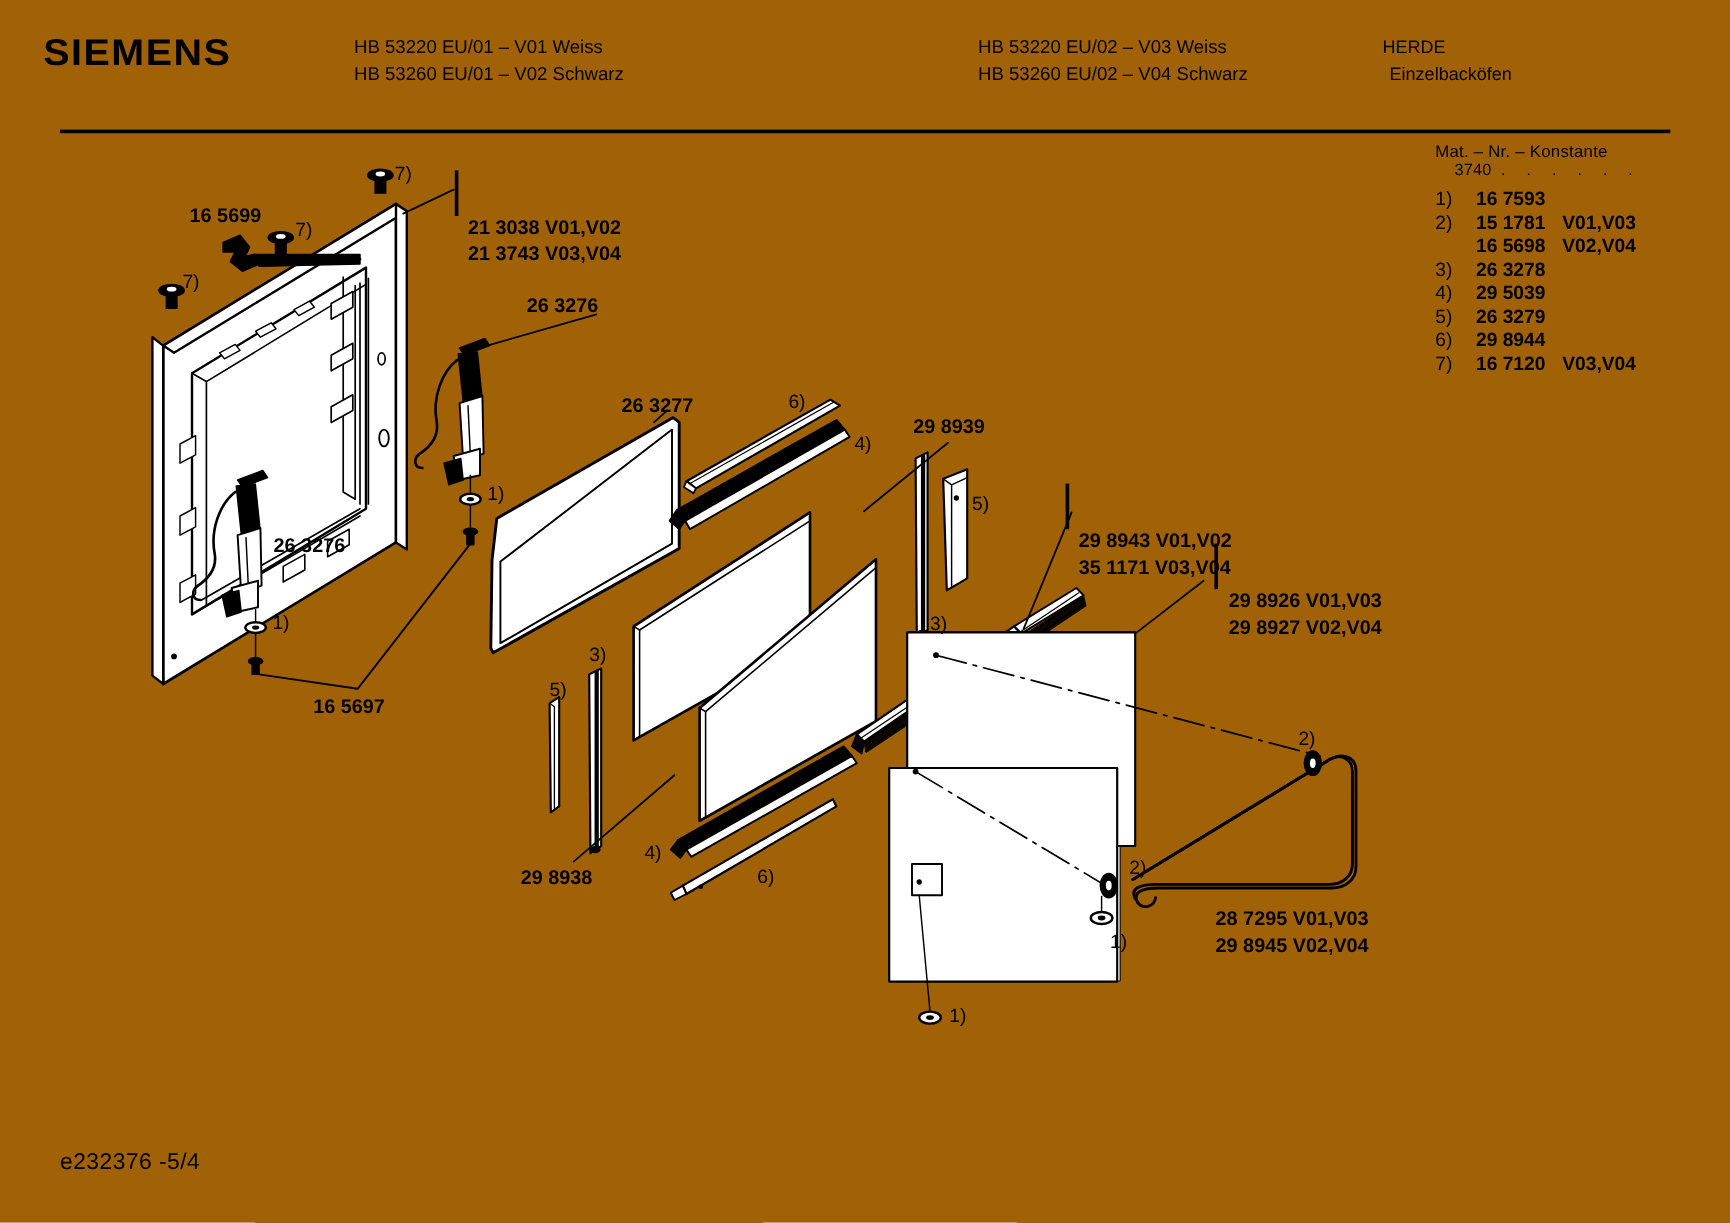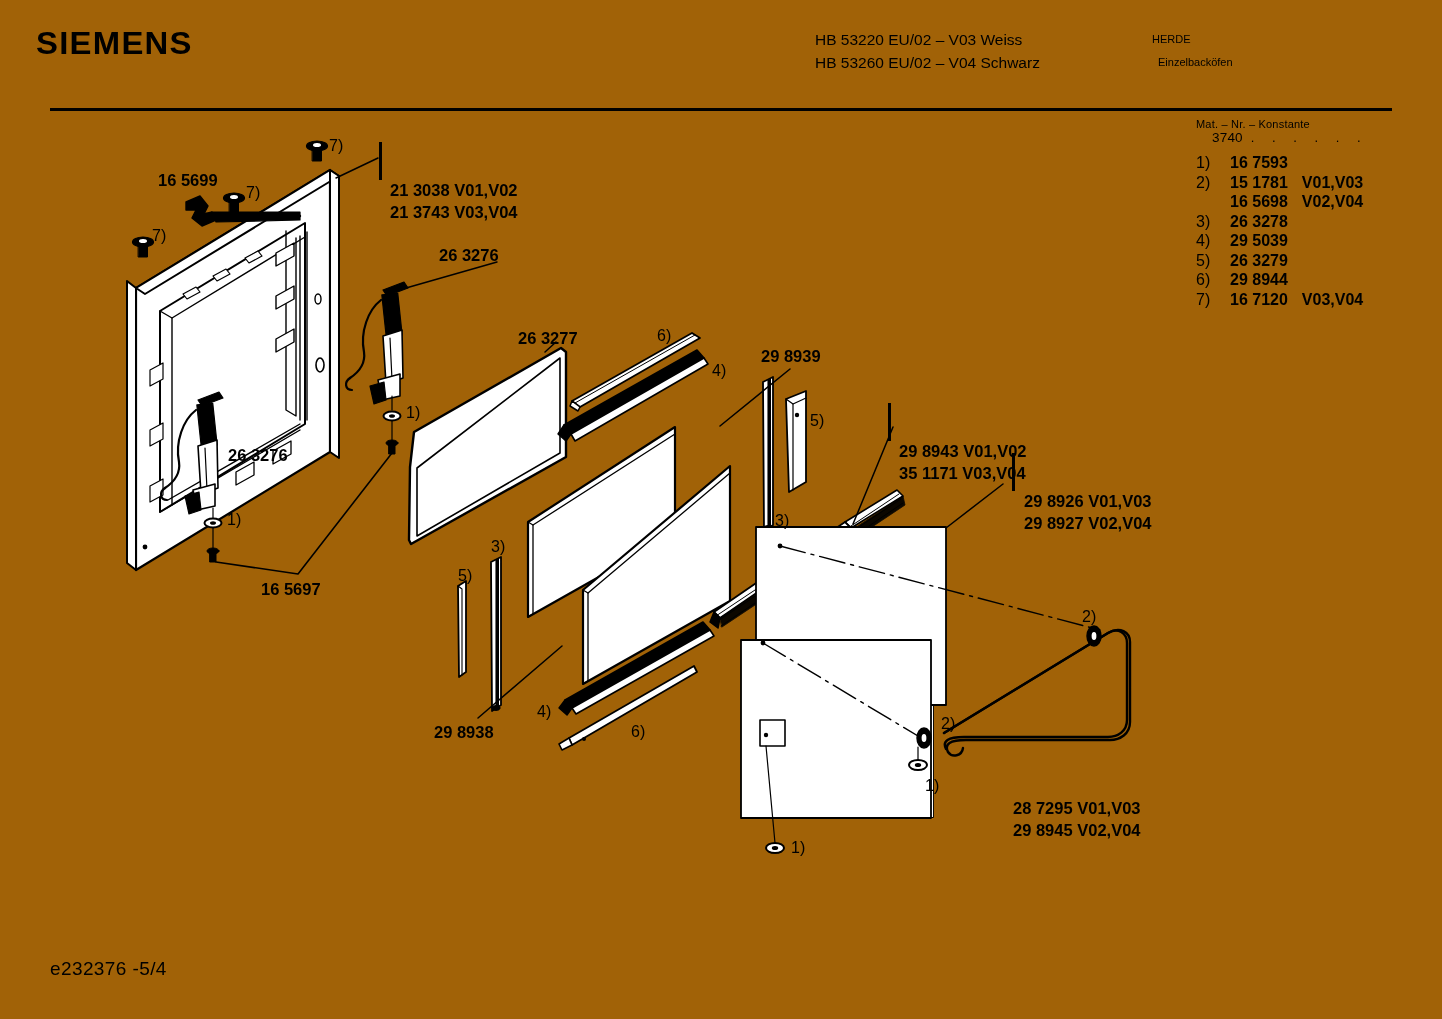--- a/index.html
+++ b/index.html
@@ -32,42 +32,42 @@
   }
   .hdr-col {
     position: absolute;
     font-size: 15.5px;
     line-height: 23px;
     white-space: nowrap;
   }
   .hdr-col .ln { display: block; }
   .hdr-col.c1 { left: 295px; top: 28px; }
   .hdr-col.c2 { left: 767px; top: 28px; margin-left: 48px; }
-  .hdr-col.c3 { left: 1152px; top: 28px; font-size: 11px; }
+  .hdr-col.c3 { left: 1152px; top: 28px; font-size: 15px; }
   .hdr-col.c3 .ln2 { margin-left: 6px; }
 
   
   .toprule {
     position: absolute;
     left: 50px;
     top: 108px;
     width: 1342px;
     height: 3px;
     background: #000;
   }
 
   
   .legend {
     position: absolute;
     left: 1196px;
     top: 118px;
     font-size: 14px;
   }
   .legend .mat {
-    font-size: 11px;
+    font-size: 14px;
     letter-spacing: .2px;
     white-space: nowrap;
   }
   .legend .konst {
     font-size: 13.5px;
     margin-left: 16px;
     letter-spacing: .2px;
     white-space: nowrap;
   }
   .legend .konst .dots {
@@ -134,20 +134,24 @@
     pointer-events: none;
   }
 </style>
 </head>
 <body>
 
 <div id="page">
 
   <div class="brand">SIEMENS</div>
 
+  <div class="hdr-col c1">
+    <span class="ln">HB 53220 EU/01 – V01 Weiss</span>
+    <span class="ln">HB 53260 EU/01 – V02 Schwarz</span>
+  </div>
 
   <div class="hdr-col c2">
     <span class="ln">HB 53220 EU/02 – V03 Weiss</span>
     <span class="ln">HB 53260 EU/02 – V04 Schwarz</span>
   </div>
 
   <div class="hdr-col c3">
     <span class="ln">HERDE</span>
     <span class="ln ln2">Einzelbacköfen</span>
   </div>
@@ -490,21 +494,21 @@
     <span style="display:block">29 8943 V01,V02</span>
     <span style="display:block">35 1171 V03,V04</span>
   </div>
 
   <div class="vbar" style="left:1012px; top:453px; height:38px;"></div>
   <div class="lbl two" style="left:1024px; top:454px;">
     <span style="display:block">29 8926 V01,V03</span>
     <span style="display:block">29 8927 V02,V04</span>
   </div>
 
-  <div class="lbl two" style="left:1013px; top:761px;">
+  <div class="lbl two" style="left:1013px; top:719px;">
     <span style="display:block">28 7295 V01,V03</span>
     <span style="display:block">29 8945 V02,V04</span>
   </div>
 
   <div class="ref" style="left:329px; top:137px;">7)</div>
   <div class="ref" style="left:246px; top:184px;">7)</div>
   <div class="ref" style="left:152px; top:227px;">7)</div>
 
   <div class="ref" style="left:406px; top:404px;">1)</div>
   <div class="ref" style="left:227px; top:511px;">1)</div>

